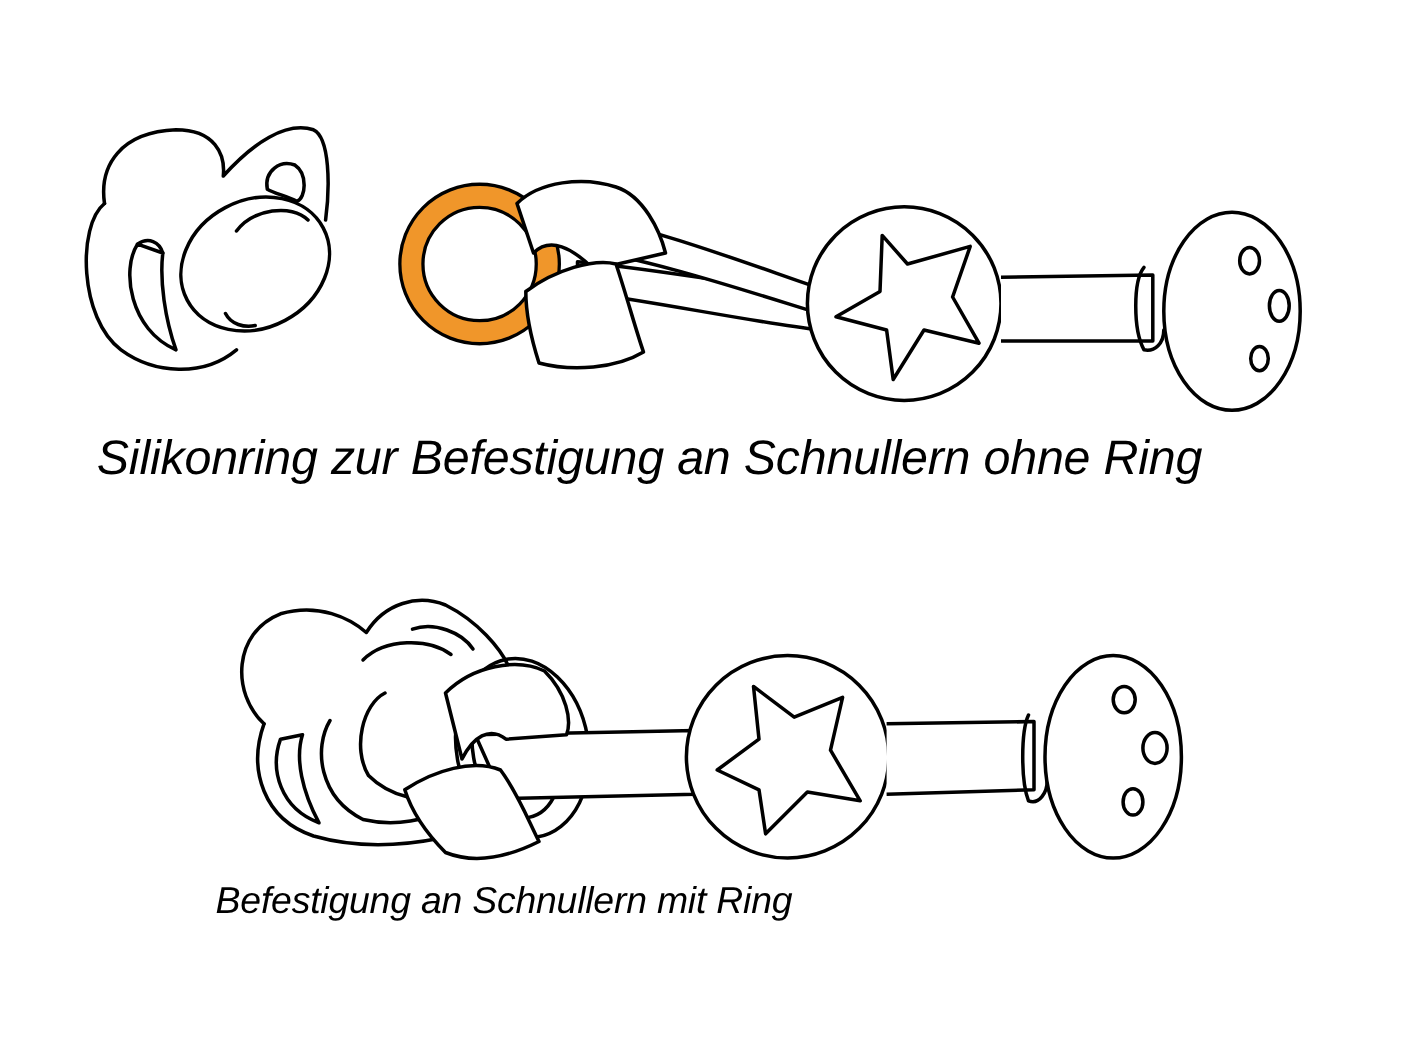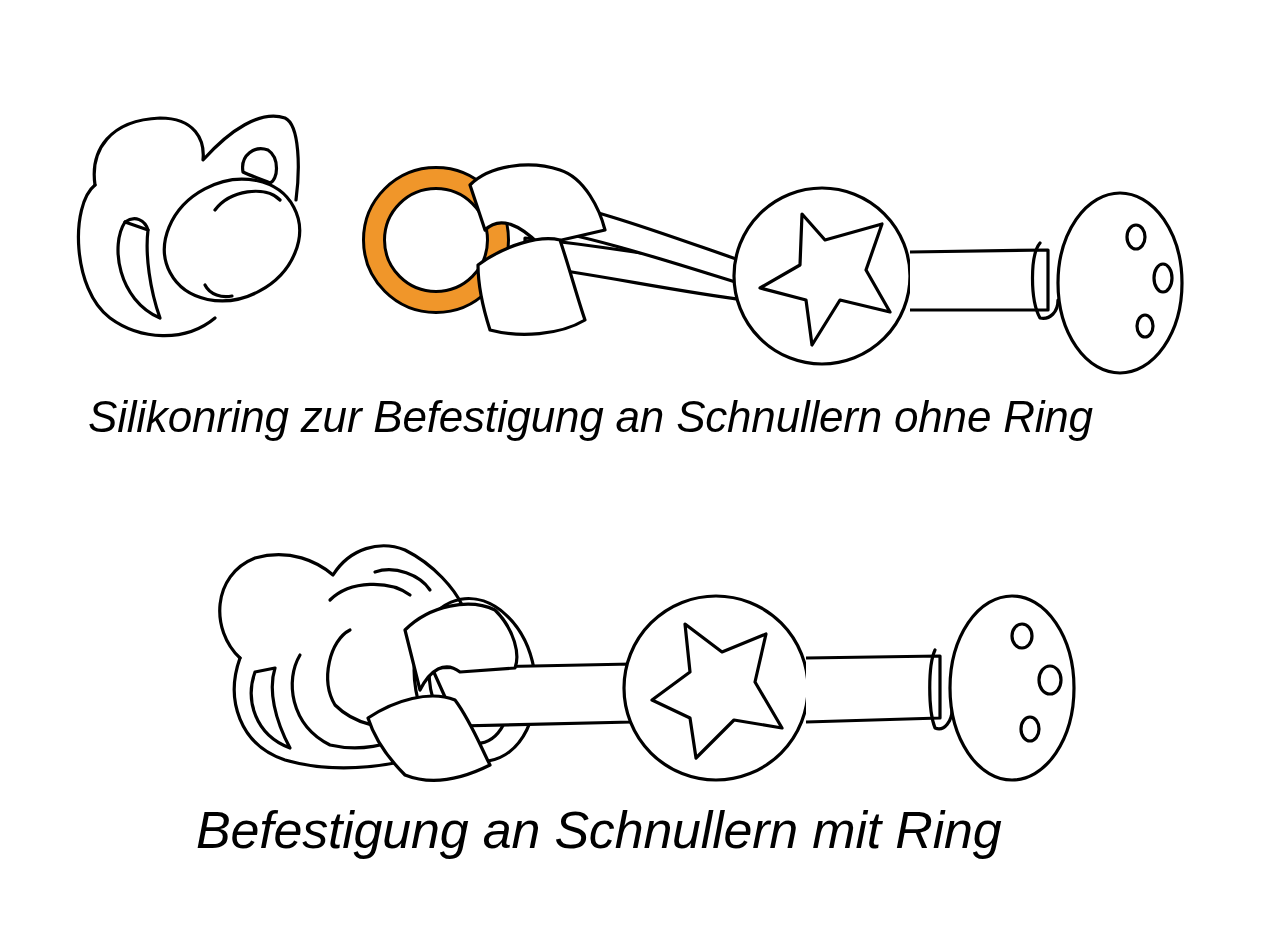--- a/index.html
+++ b/index.html
@@ -6,21 +6,21 @@
   body { width: 1280px; height: 948px; position: relative; overflow: hidden; }
   .canvas { position: absolute; left: 0; top: 0; width: 1045px; height: 948px; font-style: italic; }
   .caption {
     position: absolute;
     font-family: "Liberation Sans", sans-serif;
     color: #000;
     white-space: nowrap;
     letter-spacing: -0.2px;
   }
   .caption-top { left: 88px; top: 392px; font-size: 44px; }
-  .caption-bottom { left: 196px; top: 800px; font-size: 52px; text-align: center; }
+  .caption-bottom { left: 196px; top: 800px; font-size: 34px; text-align: center; }
   svg .ink { fill: none; stroke: #000; stroke-width: 3.2; stroke-linecap: round; stroke-linejoin: round; }
   svg .fillw { fill: #fff; stroke: #000; stroke-width: 3.2; stroke-linejoin: round; }
 </style>
 </head>
 <body>
 
 <div class="canvas">
   <svg width="1280" height="948" viewBox="0 0 1280 948">
 
     <g>

